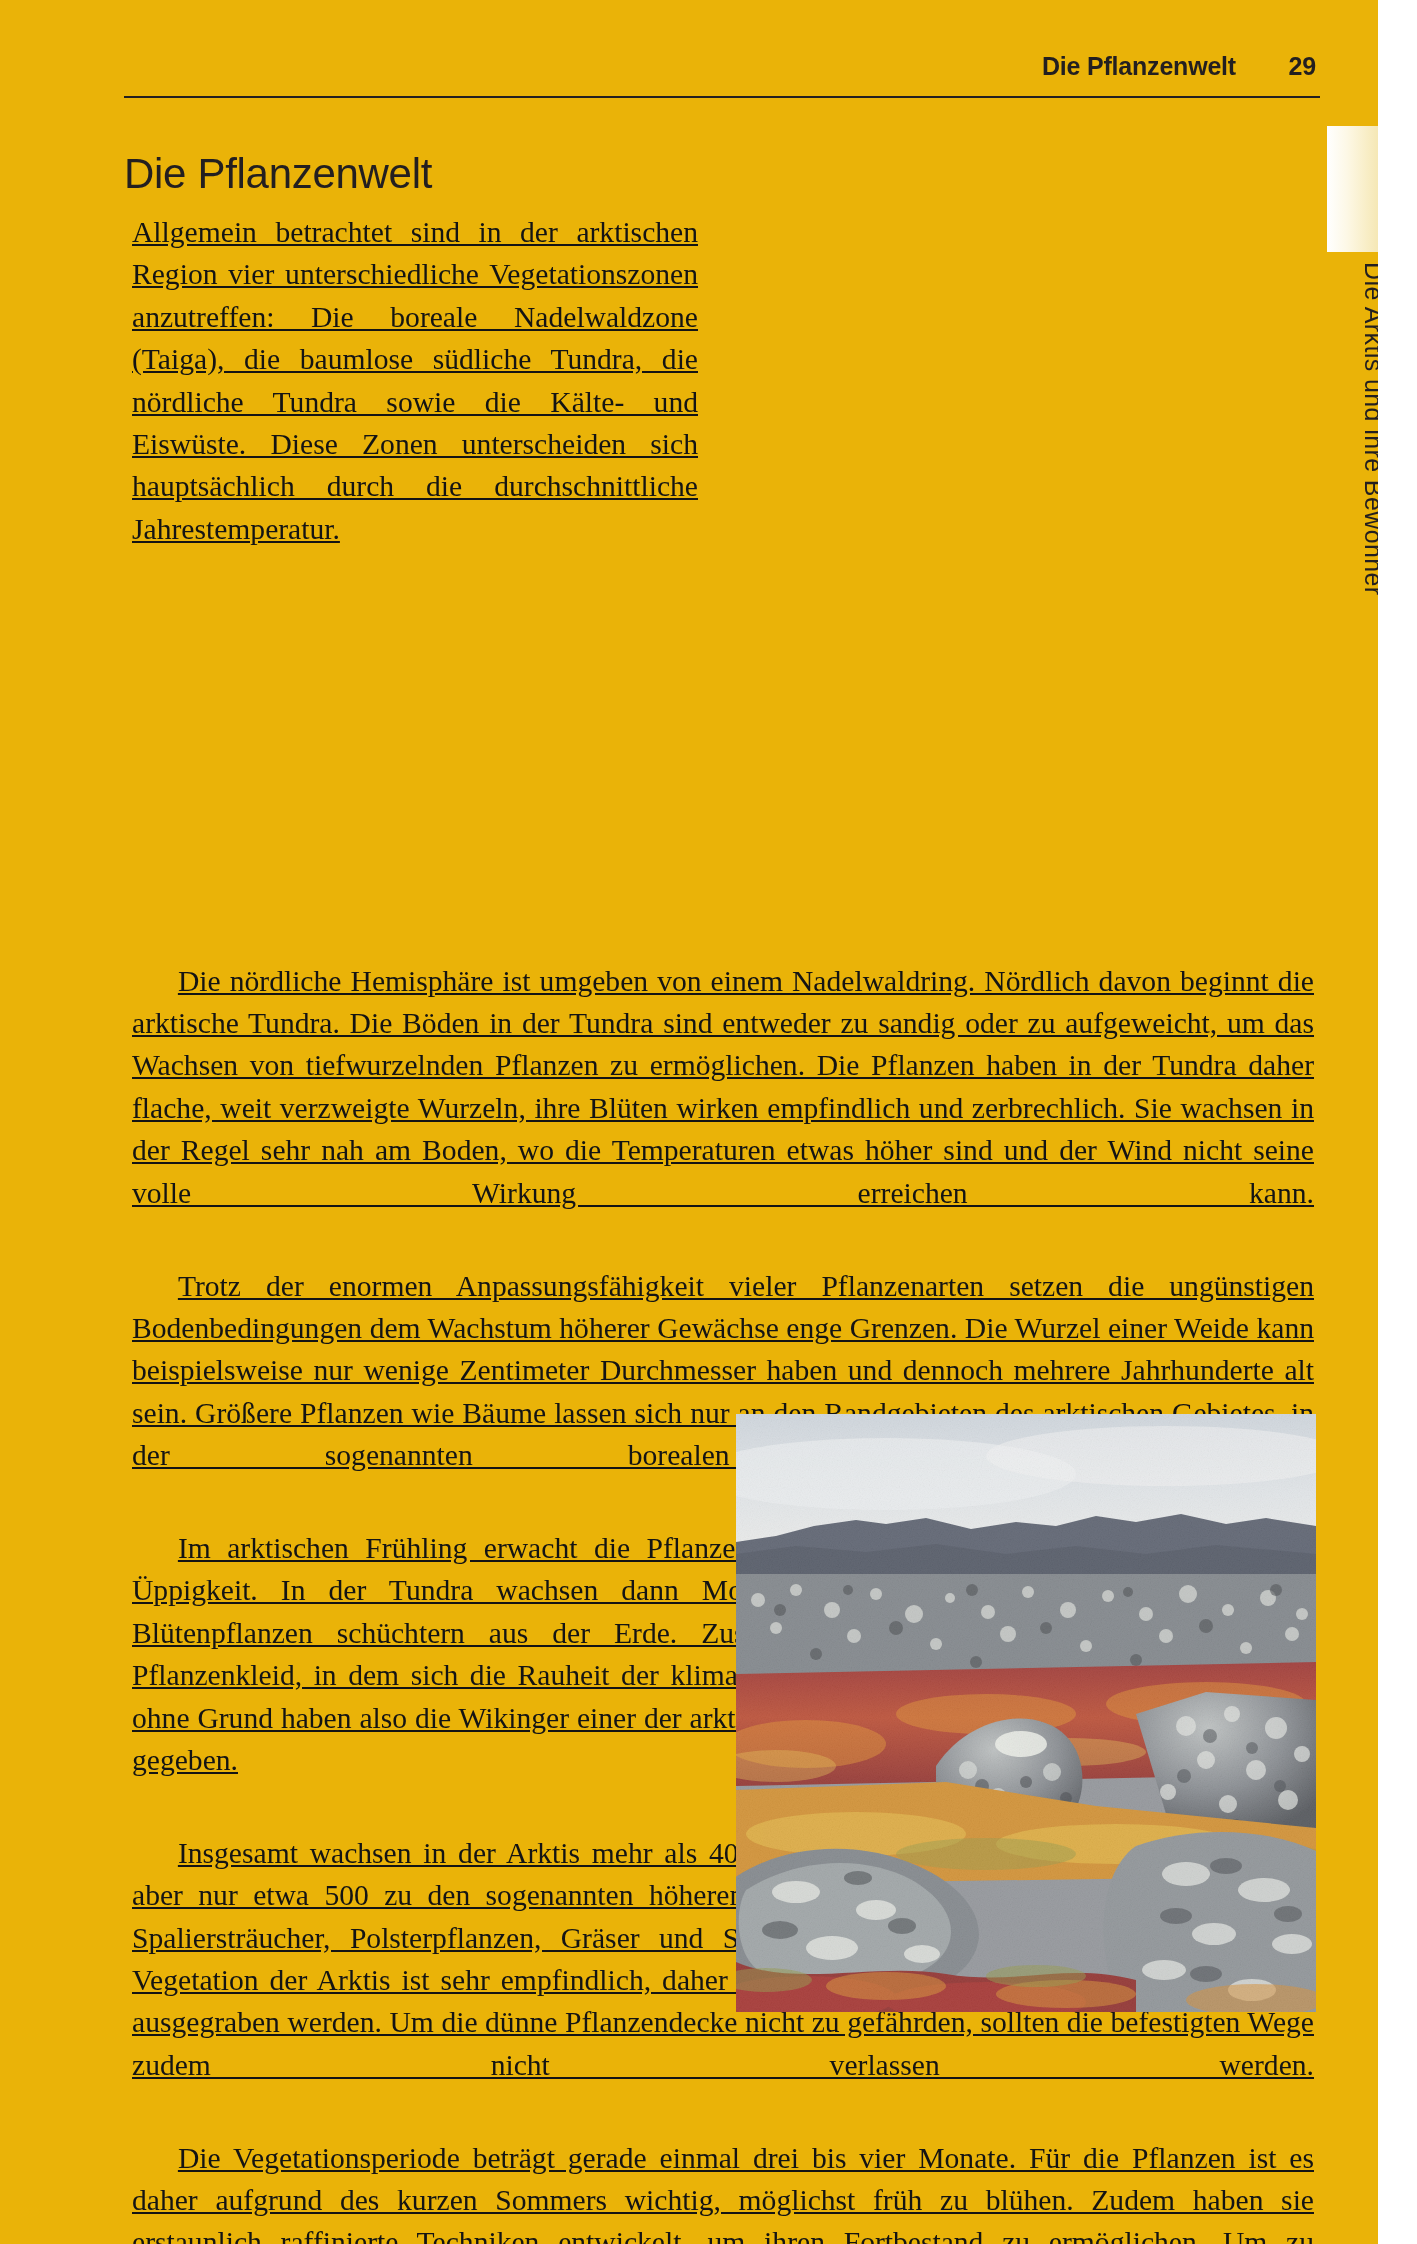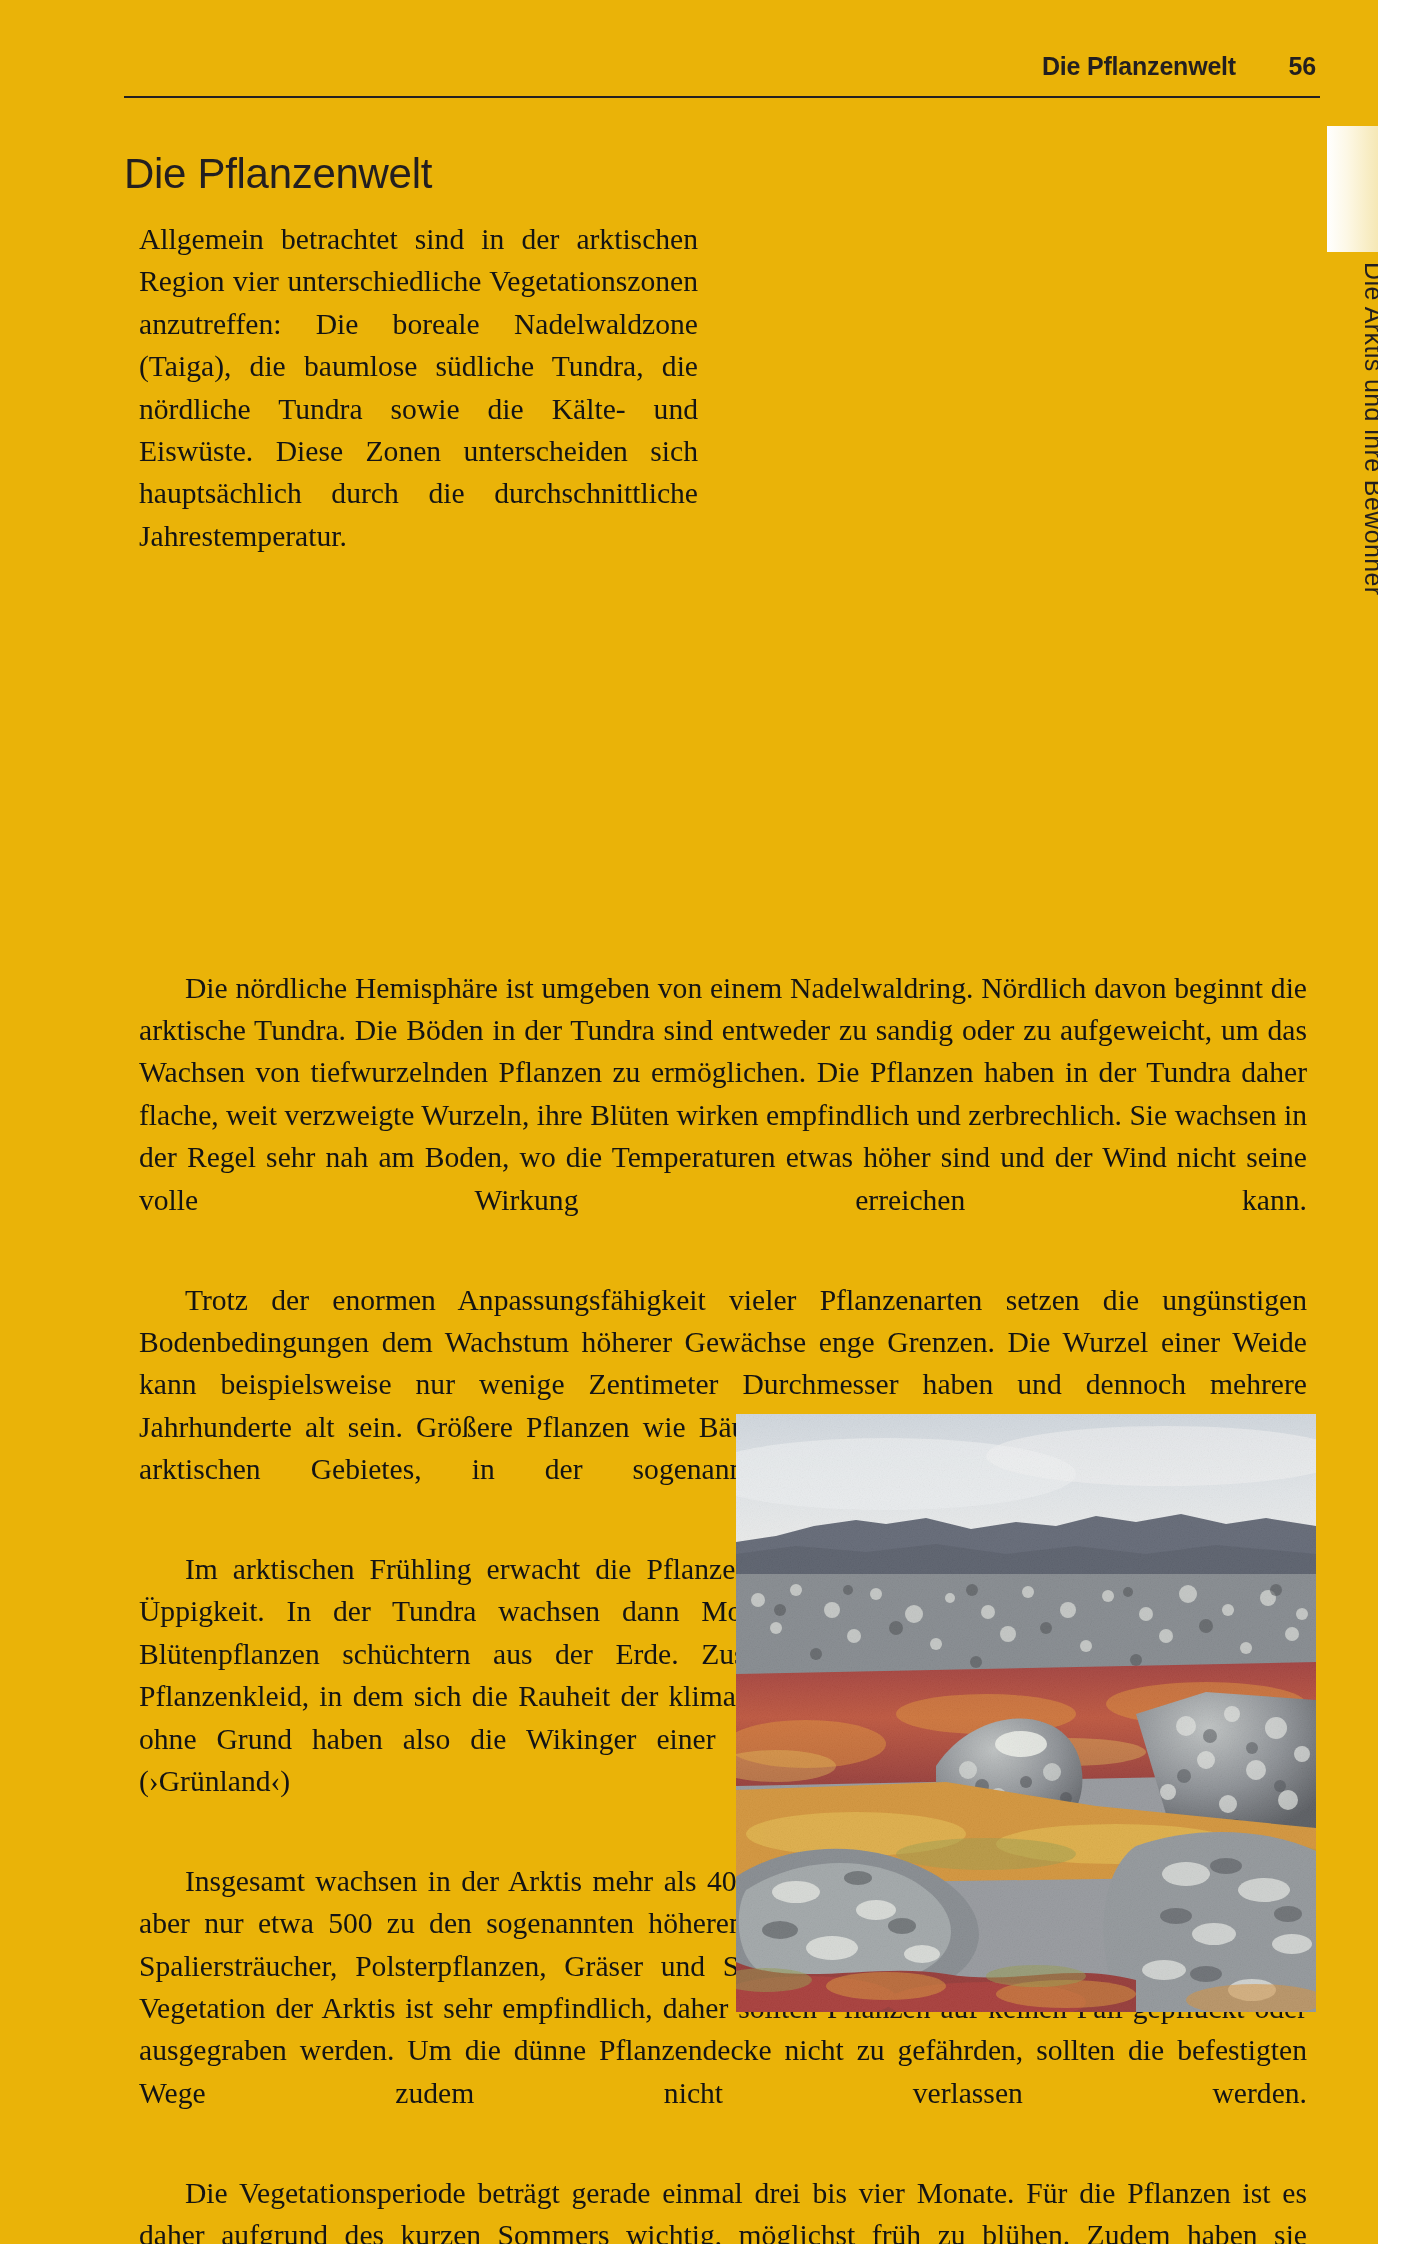--- a/index.html
+++ b/index.html
@@ -100,21 +100,22 @@
     width: 1198px;
     font-size: 29.6px;
     line-height: 42.4px;
     text-align: justify;
     text-justify: inter-word;
     color: #141414;
     -webkit-hyphens: none;
     hyphens: none;
   }
   .body-col p {
-    margin: 15px;
+    margin: 8px;
+    text-decoration: underline;
   }
   .body-col p.indent {
     text-indent: 1.55em;
   }
   
   .body-col p:after {
     content: "";
     display: inline-block;
     width: 100%;
   }
@@ -152,21 +153,21 @@
   }
 </style>
 </head>
 <body>
 
 <div class="page">
 
   <div class="header">
     <div class="header-inner">
       <span>Die Pflanzenwelt</span>
-      <span class="header-pagenum">56</span>
+      <span class="header-pagenum">29</span>
     </div>
     <div class="header-rule"></div>
   </div>
 
   <div class="side-tab"></div>
   <div class="side-tab-label">
     <span>Die Arktis und ihre Bewohner</span>
   </div>
 
   <h1 class="chapter-title">Die Pflanzenwelt</h1>

